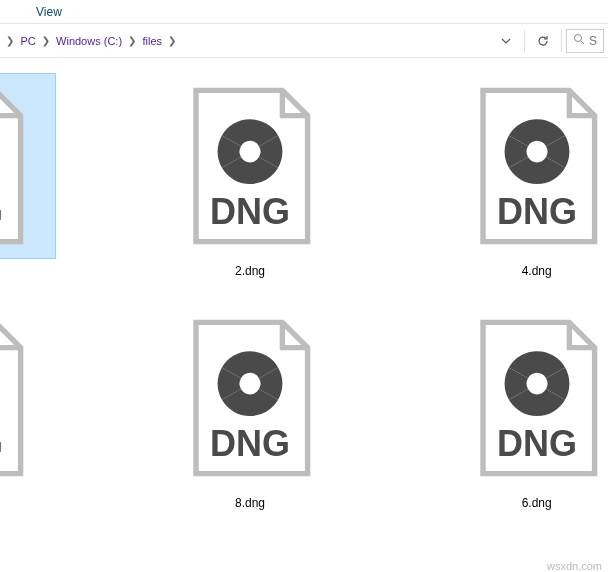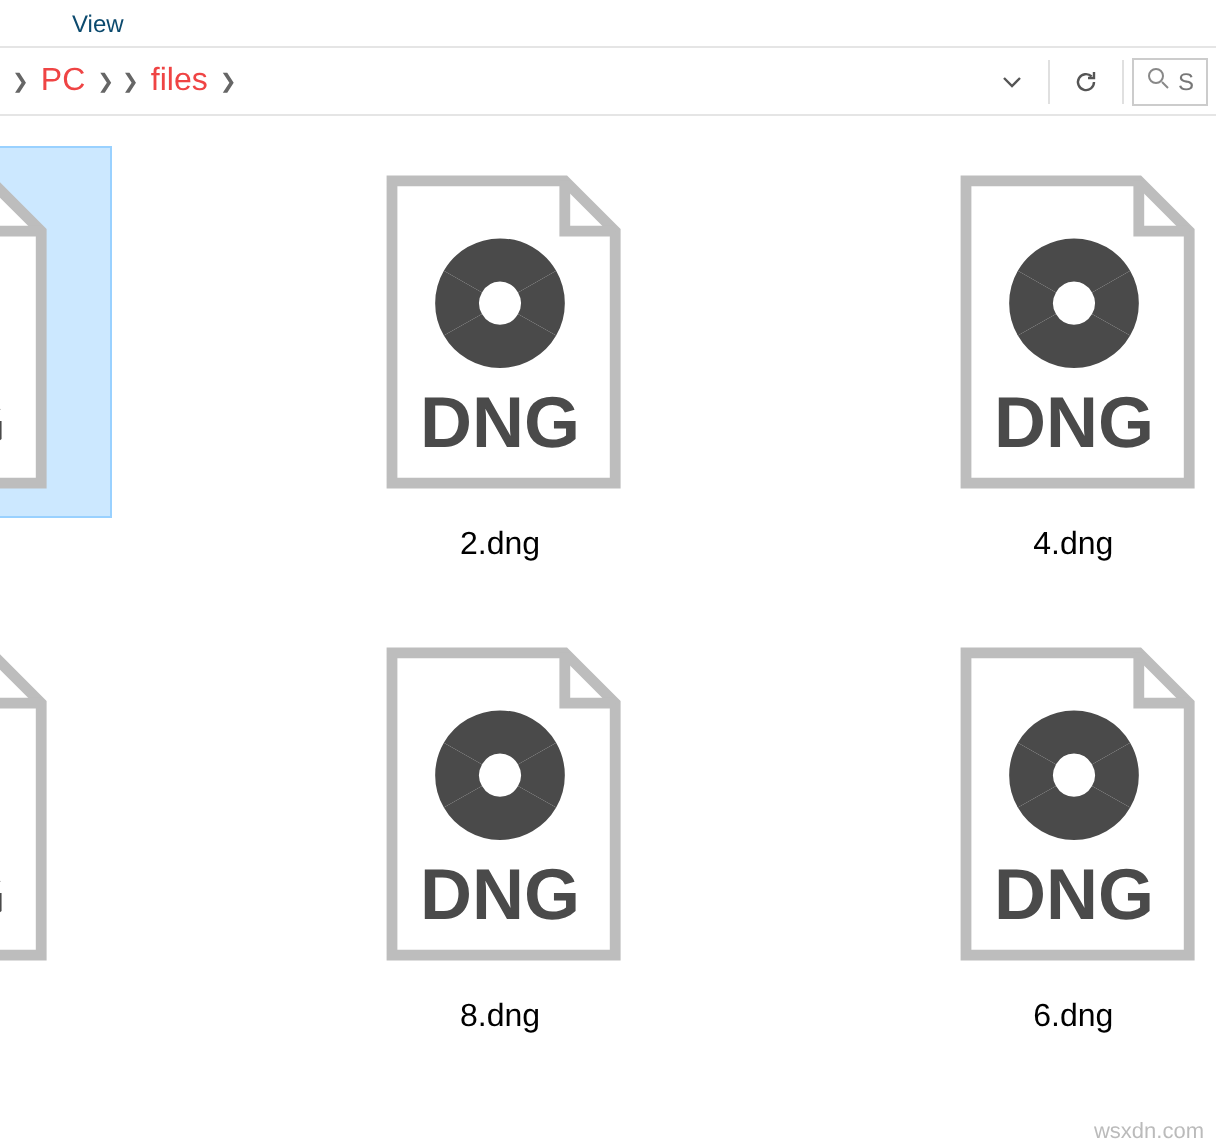--- a/index.html
+++ b/index.html
@@ -35,22 +35,22 @@
       flex: 1;
       display: flex;
       align-items: center;
       height: 100%;
       padding-left: 4px;
     }
     .crumb {
       display: flex;
       align-items: center;
       padding: 0 4px;
-      font-size: 16px;
-      color: #ef4444;
+      font-size: 11px;
+      color: #4c1d95;
       height: 22px;
     }
     .crumb-sep {
       color: #666;
       padding: 0 2px;
       font-size: 10px;
     }
     .history-btn, .refresh-btn {
       width: 24px;
       height: 24px;
@@ -106,21 +106,21 @@
     .icon-frame {
       padding: 2px;
     }
     .file-icon-svg {
       width: 180px;
       height: 180px;
       display: block;
     }
     .file-label {
       margin-top: 6px;
-      font-size: 16px;
+      font-size: 12px;
       color: #000;
       text-align: center;
     }
     .watermark {
       position: absolute;
       bottom: 0;
       right: 6px;
       font-size: 11px;
       color: #bbb;
       font-family: Arial, sans-serif;
@@ -131,20 +131,21 @@
 
 <div class="menubar">
   <span class="menubar-item">View</span>
 </div>
 
 <div class="address-row">
   <div class="breadcrumb">
     <span class="crumb-sep">❯</span>
     <span class="crumb">PC</span>
     <span class="crumb-sep">❯</span>
+    <span class="crumb">Windows (C:)</span>
     <span class="crumb-sep">❯</span>
     <span class="crumb">files</span>
     <span class="crumb-sep">❯</span>
   </div>
   <div class="history-btn">
     <svg width="10" height="10" viewBox="0 0 10 10">
         <path d="M1 3 L5 7 L9 3" stroke="#555" stroke-width="1.2" fill="none"></path>
       </svg>
   </div>
   <div class="divider-v"></div>

